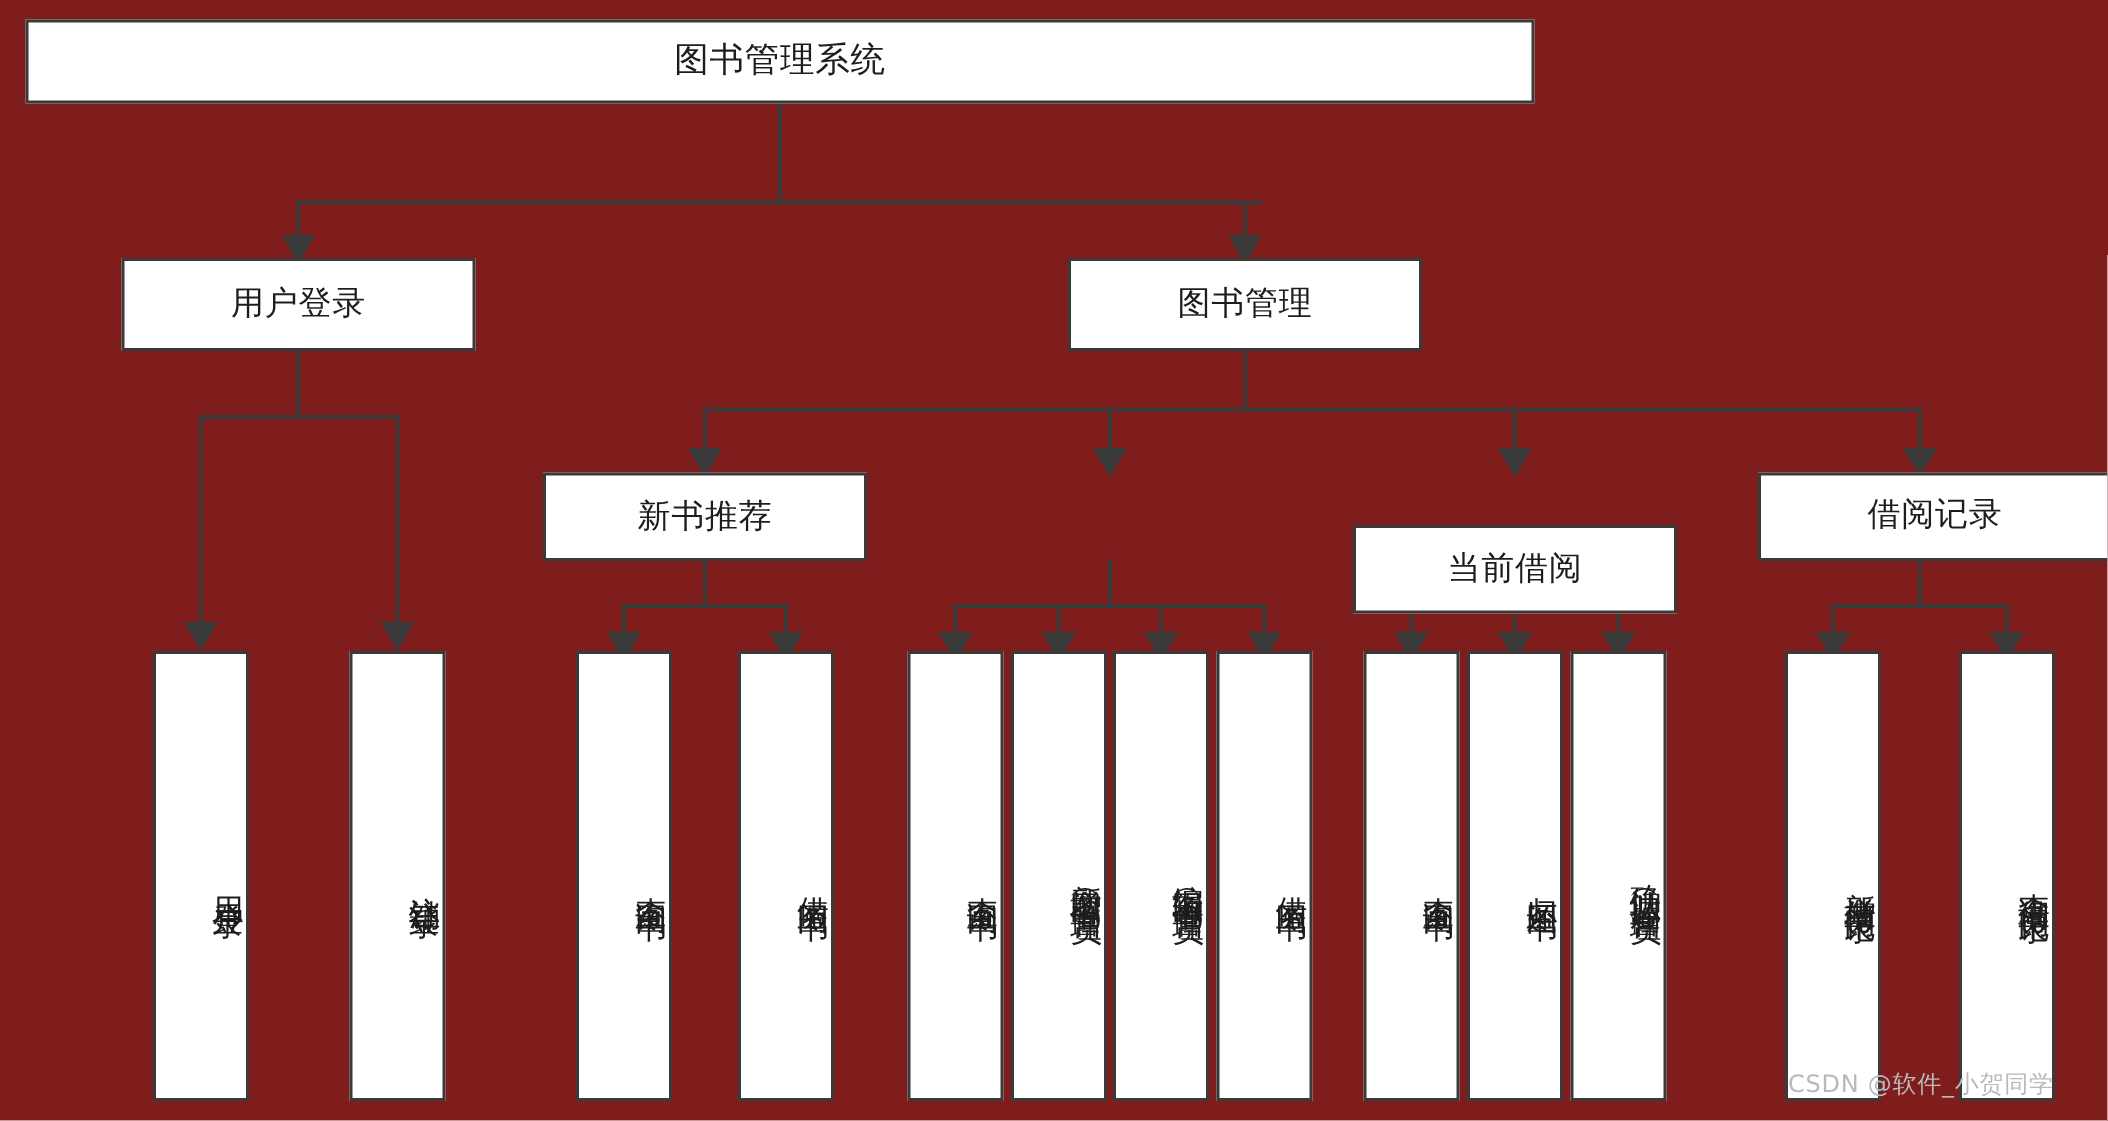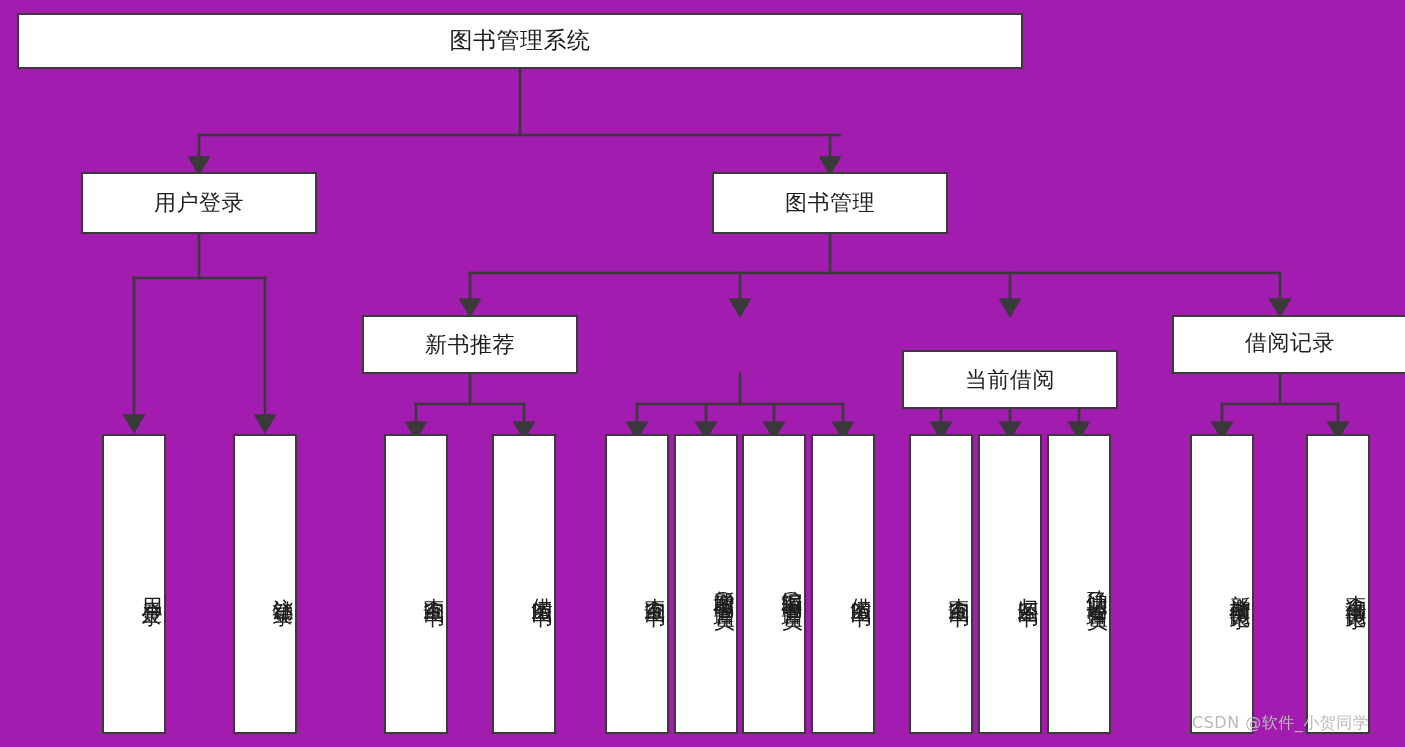--- a/index.html
+++ b/index.html
@@ -8,21 +8,21 @@
     padding: 0;
     background: #ffffff;
   }
   body {
     font-family: "DejaVu Sans", "Liberation Sans", sans-serif;
   }
   #canvas {
     position: relative;
     width: 1405px;
     height: 747px;
-    background: #a21caf;
+    background: #7f1d1d;
     overflow: hidden;
   }
   svg.wires {
     position: absolute;
     left: 0;
     top: 0;
     width: 1405px;
     height: 747px;
     pointer-events: none;
   }

